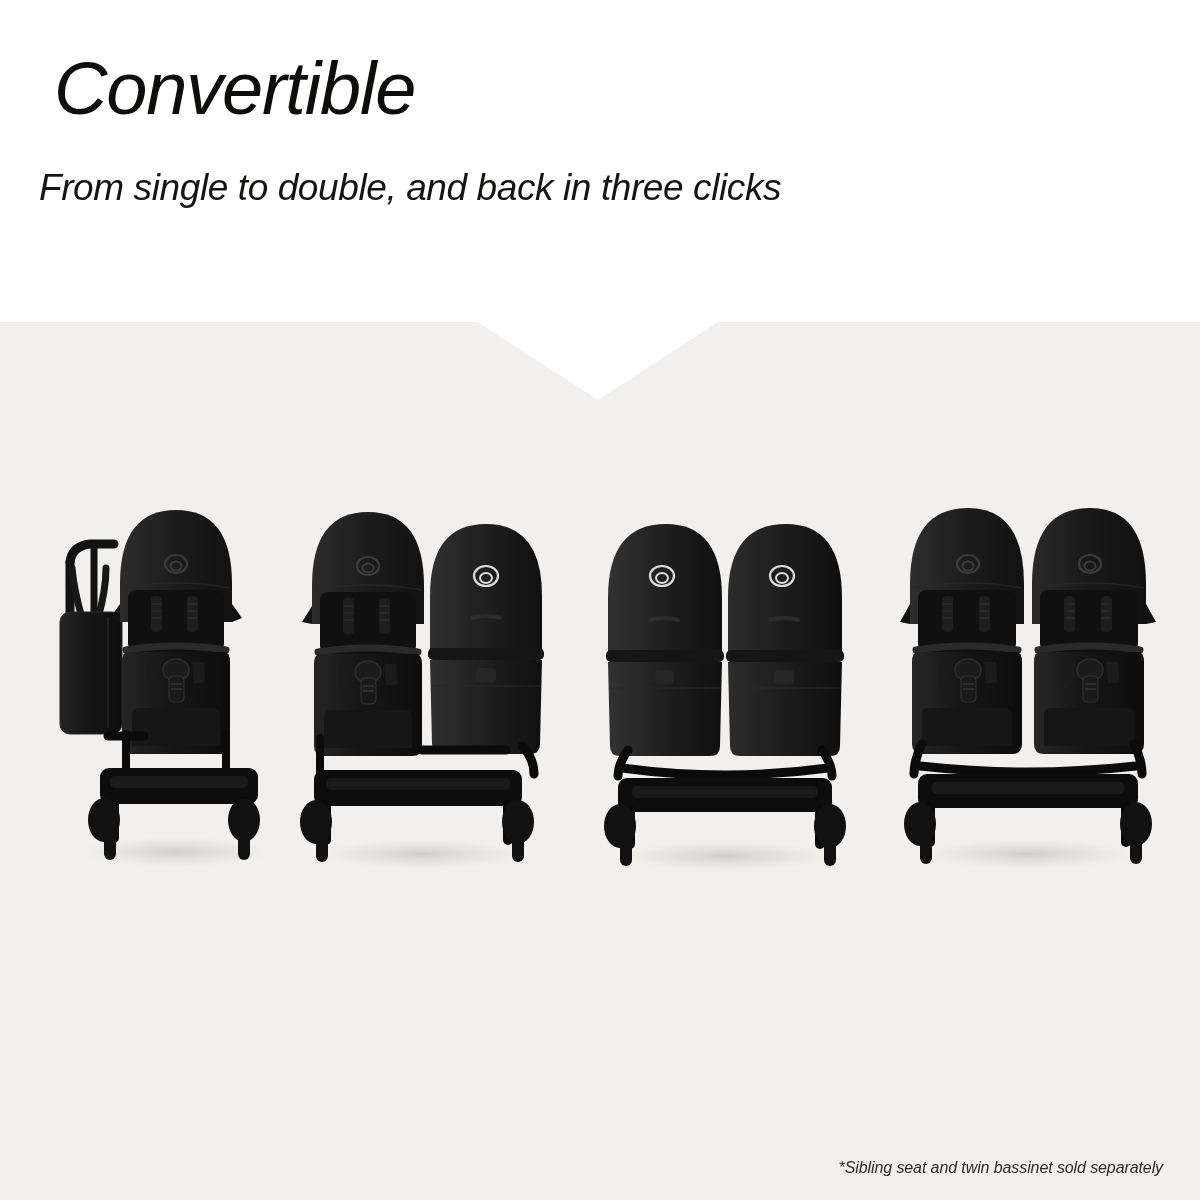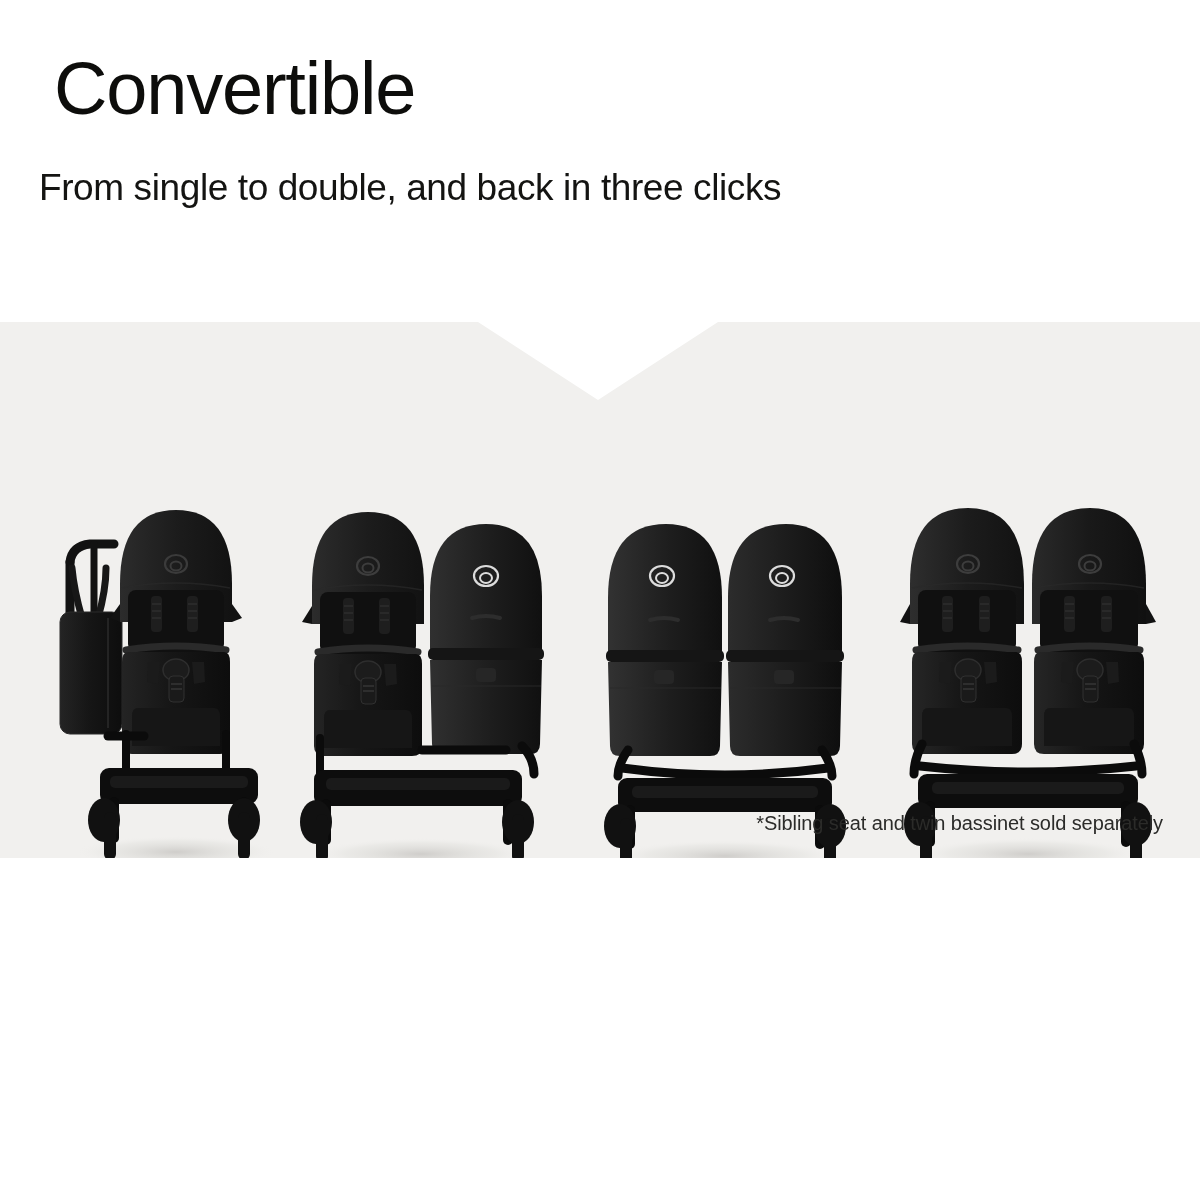--- a/index.html
+++ b/index.html
@@ -3,24 +3,25 @@
 <meta charset="utf-8">
 <style>
   html, body {
     margin: 0;
     padding: 0;
     background: #ffffff;
   }
   #page {
     position: relative;
     width: 1200px;
-    height: 858px;
+    height: 1200px;
     overflow: hidden;
     background: #84cc16;
     font-family: "Liberation Sans", sans-serif;
+    font-style: italic;
   }
 
   
   .header-band {
     position: absolute;
     left: 0; top: 0;
     width: 1200px;
     height: 322px;
     background: #ffffff;
     z-index: 2;
@@ -88,21 +89,21 @@
   #product-1 { left: 48px;  width: 250px; }
   #product-2 { left: 290px; width: 262px; }
   #product-3 { left: 592px; width: 266px; }
   #product-4 { left: 892px; width: 272px; }
 
   
   .footnote {
     position: absolute;
     right: 37px;
     bottom: 23px;
-    font-size: 20px;
+    font-size: 16px;
     letter-spacing: -0.1px;
     color: #2b2b29;
     white-space: nowrap;
     z-index: 5;
     text-align: center;
   }
 </style>
 </head>
 <body>
 

